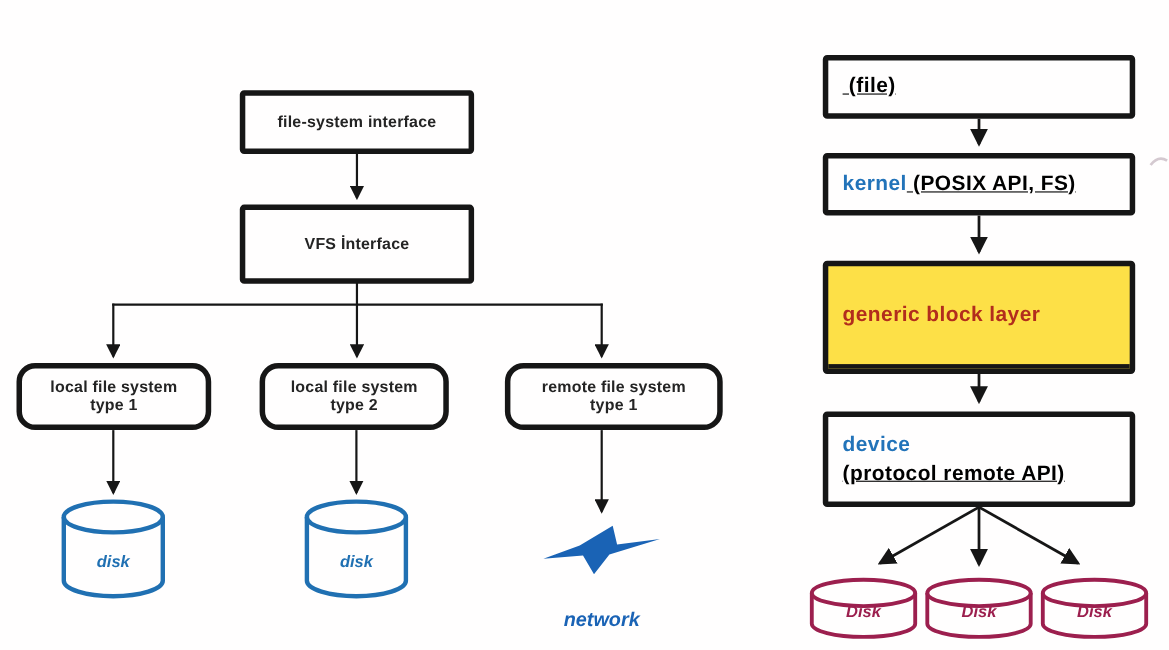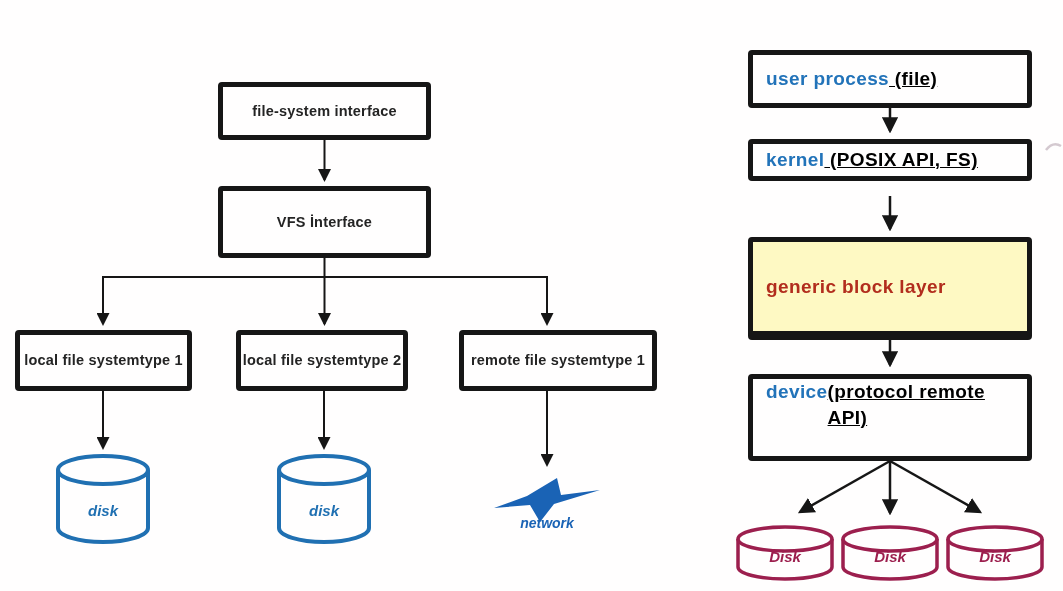--- a/index.html
+++ b/index.html
@@ -3,29 +3,29 @@
 <meta charset="utf-8">
 <style>
   html,body{margin:0;padding:0;background:#ffffff;}
   .stage{position:relative;width:1063px;height:591px;background:#fffefe;overflow:hidden;
          font-family:"Liberation Sans", sans-serif;}
   svg.layer{position:absolute;left:0;top:0;}
   .box{position:absolute;box-sizing:border-box;background:#fffefe;border:5px solid #161616;
        border-radius:4px;display:flex;align-items:center;justify-content:center;
        text-align:center;font-weight:bold;color:#222;}
   .lbl{font-size:14.5px;letter-spacing:.2px;line-height:17px;color:#242424;}
-  .two-line{}
+  .two-line{flex-direction:column;border-radius:17px;}
   .rbox{justify-content:flex-start;padding:0 13px;font-size:19px;letter-spacing:.4px;
         text-align:left;border-width:5px;}
   .rbox .main{white-space:pre;}
-  .stackbox{position:absolute;box-sizing:border-box;background:#fef9c3;border:5px solid #161616;
+  .stackbox{position:absolute;box-sizing:border-box;background:#fde047;border:5px solid #161616;
             border-radius:4px;display:flex;flex-direction:column;font-weight:bold;}
   .stackrow{flex:1;display:flex;align-items:center;padding:0 13px;font-size:19px;letter-spacing:.4px;}
   .stackrow.first{border-bottom:4px solid #161616;}
-  .devbox{flex-direction:row;align-items:flex-start;justify-content:center;line-height:26px;}
+  .devbox{flex-direction:column;align-items:flex-start;justify-content:center;line-height:26px;}
   .blue{color:#2273b9;}
   .purple{color:#000000;text-decoration:underline;}
   .red{color:#b22d1d;}
   .maroon{color:#9c1f4e;}
   .diskblue{color:#2070b2;}
   .netblue{color:#1a63b5;}
   .cyl-label{position:absolute;font-weight:bold;text-align:center;font-style:italic;}
 </style>
 </head>
 <body>
@@ -81,21 +81,21 @@
       <span>type 2</span>
     </div>
 
     <div class="box lbl two-line" style="left:459px;top:330px;width:198px;height:61px">
       <span>remote file system</span>
       <span>type 1</span>
     </div>
 
     <div class="cyl-label diskblue" style="left:58px;top:502px;width:90px;font-size:15px">disk</div>
     <div class="cyl-label diskblue" style="left:279px;top:502px;width:90px;font-size:15px">disk</div>
-    <div class="cyl-label netblue" style="left:495px;top:515px;width:104px;font-size:14px">network</div>
+    <div class="cyl-label netblue" style="left:495px;top:553px;width:104px;font-size:18px">network</div>
   </section>
 
   <section>
     <svg class="layer" style="left:660px" width="403" height="591" viewBox="660 0 403 591">
       <defs>
         <marker id="ahR" viewBox="0 0 10 10" refX="8.5" refY="5" markerWidth="6.5" markerHeight="6.5" orient="auto">
           <path d="M0,0 L10,5 L0,10 z" fill="#161616"></path>
         </marker>
       </defs>
       <g stroke="#161616" stroke-width="2.5" fill="none">
@@ -115,25 +115,24 @@
         <ellipse cx="890" cy="539" rx="47" ry="12"></ellipse>
       </g>
       <g stroke="#9c1f4e" stroke-width="3.5" fill="#fffefe">
         <path d="M 948 539 L 948 567 A 47 12 0 0 0 1042 567 L 1042 539"></path>
         <ellipse cx="995" cy="539" rx="47" ry="12"></ellipse>
       </g>
       <path d="M 1046 150 q 7 -9 15 -4" stroke="#c9bcc4" stroke-width="2.5" fill="none" opacity="0.8"></path>
     </svg>
 
     <div class="box rbox" style="left:748px;top:50px;width:284px;height:58px">
-      <span class="main blue">user process</span>
         <span class="main purple"> (file)</span>
     </div>
 
-    <div class="box rbox" style="left:748px;top:139px;width:284px;height:42px">
+    <div class="box rbox" style="left:748px;top:139px;width:284px;height:57px">
       <span class="main blue">kernel</span>
         <span class="main purple"> (POSIX API, FS)</span>
     </div>
 
     <div class="stackbox" style="left:748px;top:237px;width:284px;height:103px">
       <div class="stackrow first">
         <span class="red">generic block layer</span>
       </div>
     </div>
 

